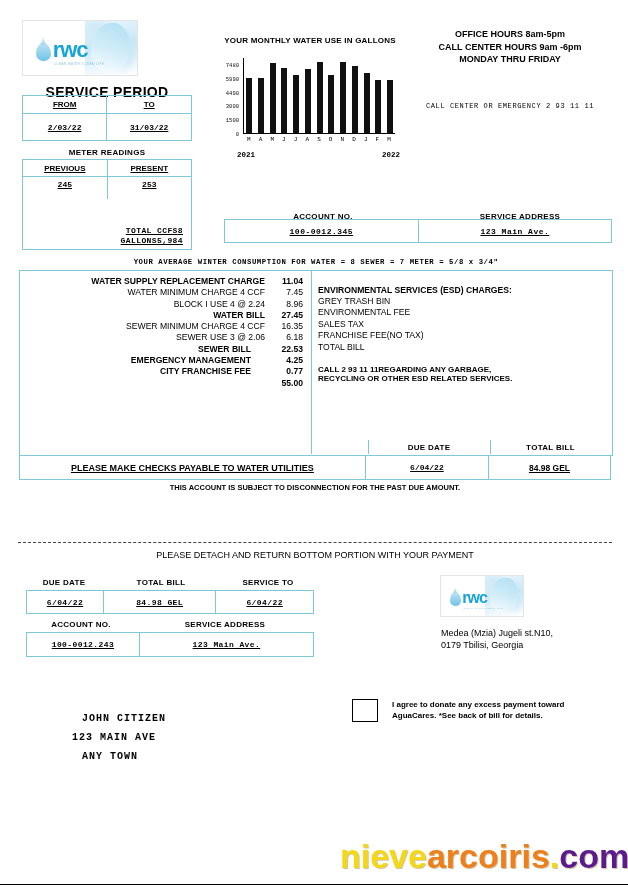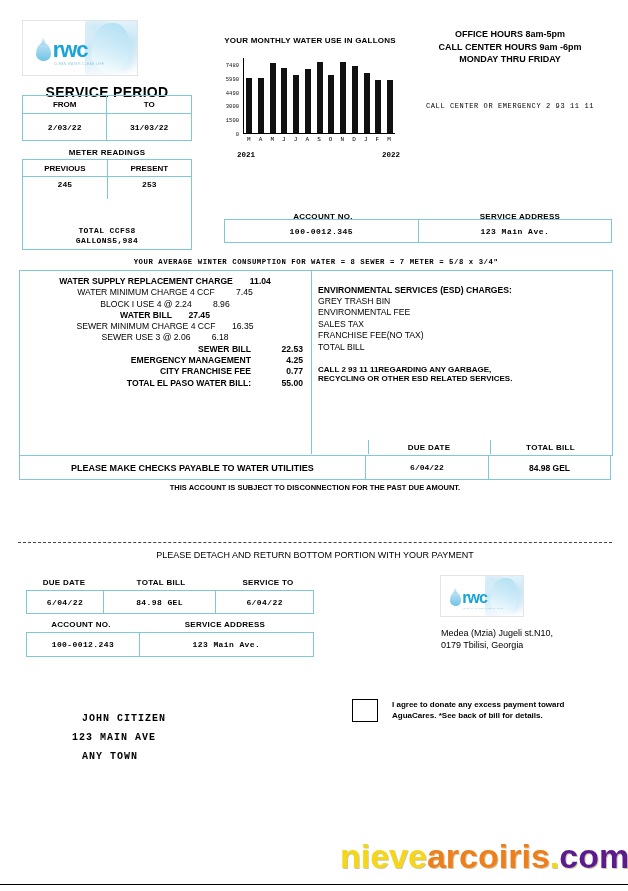--- a/index.html
+++ b/index.html
@@ -44,40 +44,40 @@
   }
   .logo-text{
     position:absolute;left:26%;top:34%;font-weight:bold;
     color:#17a4d8;letter-spacing:-1px;line-height:1;
   }
   .logo-sub{
     position:absolute;left:27%;bottom:16%;color:#8fc9e2;letter-spacing:.4px;
   }
 
   
-  .tbl{border-collapse:collapse;}
+  .tbl{border-collapse:collapse;text-decoration:underline;}
   .tbl td{border:1px solid #7ec8d8;text-align:center;}
   .caption{font-weight:bold;text-align:center;letter-spacing:.3px;}
 
   
   .chart-title{font-weight:bold;text-align:center;letter-spacing:.2px;}
   .plot{position:absolute;}
   .axis-y{position:absolute;left:0;top:0;bottom:0;width:1px;background:#000;}
   .axis-x{position:absolute;left:0;right:0;bottom:0;height:1px;background:#000;}
   .ytick{position:absolute;right:100%;transform:translateY(-50%);
          padding-right:4px;white-space:nowrap;color:#111;}
   .bars{position:absolute;left:3px;right:2px;bottom:1px;top:0;
         display:flex;align-items:flex-end;justify-content:space-between;}
   .bar{background:#111;}
   .xlabels{position:absolute;left:3px;right:2px;
            display:flex;justify-content:space-between;}
   .xlabels span{flex:1;text-align:center;}
 
   
-  .chg-row{display:flex;justify-content:center;white-space:nowrap;}
+  .chg-row{display:flex;justify-content:flex-end;white-space:nowrap;}
   .chg-row .amt{text-align:right;}
 
   .dashed{border-top:1px dashed #444;}
   .hr-solid{border-top:1px solid #000;}
 
   .checkbox{border:1px solid #000;background:#fff;}
 
   
   .wm{position:absolute;font-weight:bold;white-space:nowrap;line-height:1;}
   .wm span{ -webkit-text-stroke:1px #ffffff; paint-order:stroke fill;
@@ -242,21 +242,20 @@
         </div>
         <div class="chg-row" style="font-size: 8.6px; line-height: 11.3px; font-weight: bold;">
           <span style="flex: 1 1 0%; text-align: right; padding-right: 14px;">EMERGENCY MANAGEMENT</span>
           <span class="amt" style="width: 38px;">4.25</span>
         </div>
         <div class="chg-row" style="font-size: 8.6px; line-height: 11.3px; font-weight: bold;">
           <span style="flex: 1 1 0%; text-align: right; padding-right: 14px;">CITY FRANCHISE FEE</span>
           <span class="amt" style="width: 38px;">0.77</span>
         </div>
         <div class="chg-row" style="font-size: 8.6px; line-height: 11.3px; font-weight: bold;">
-          <span style="flex: 1 1 0%; text-align: right; padding-right: 14px;">TOTAL EL PASO WATER BILL:</span>
           <span class="amt" style="width: 38px;">55.00</span>
         </div>
       </div>
   </div>
 
   <div class="abs" style="left:318px;top:285px;width:288px;">
     <div class="bold" style="font-size:8.6px;">ENVIRONMENTAL SERVICES (ESD) CHARGES:</div>
     <div id="esd-rows" style="margin-top:1px;">
         <div style="font-size: 8.6px; line-height: 11.4px;">GREY TRASH BIN</div>
         <div style="font-size: 8.6px; line-height: 11.4px;">ENVIRONMENTAL FEE</div>

